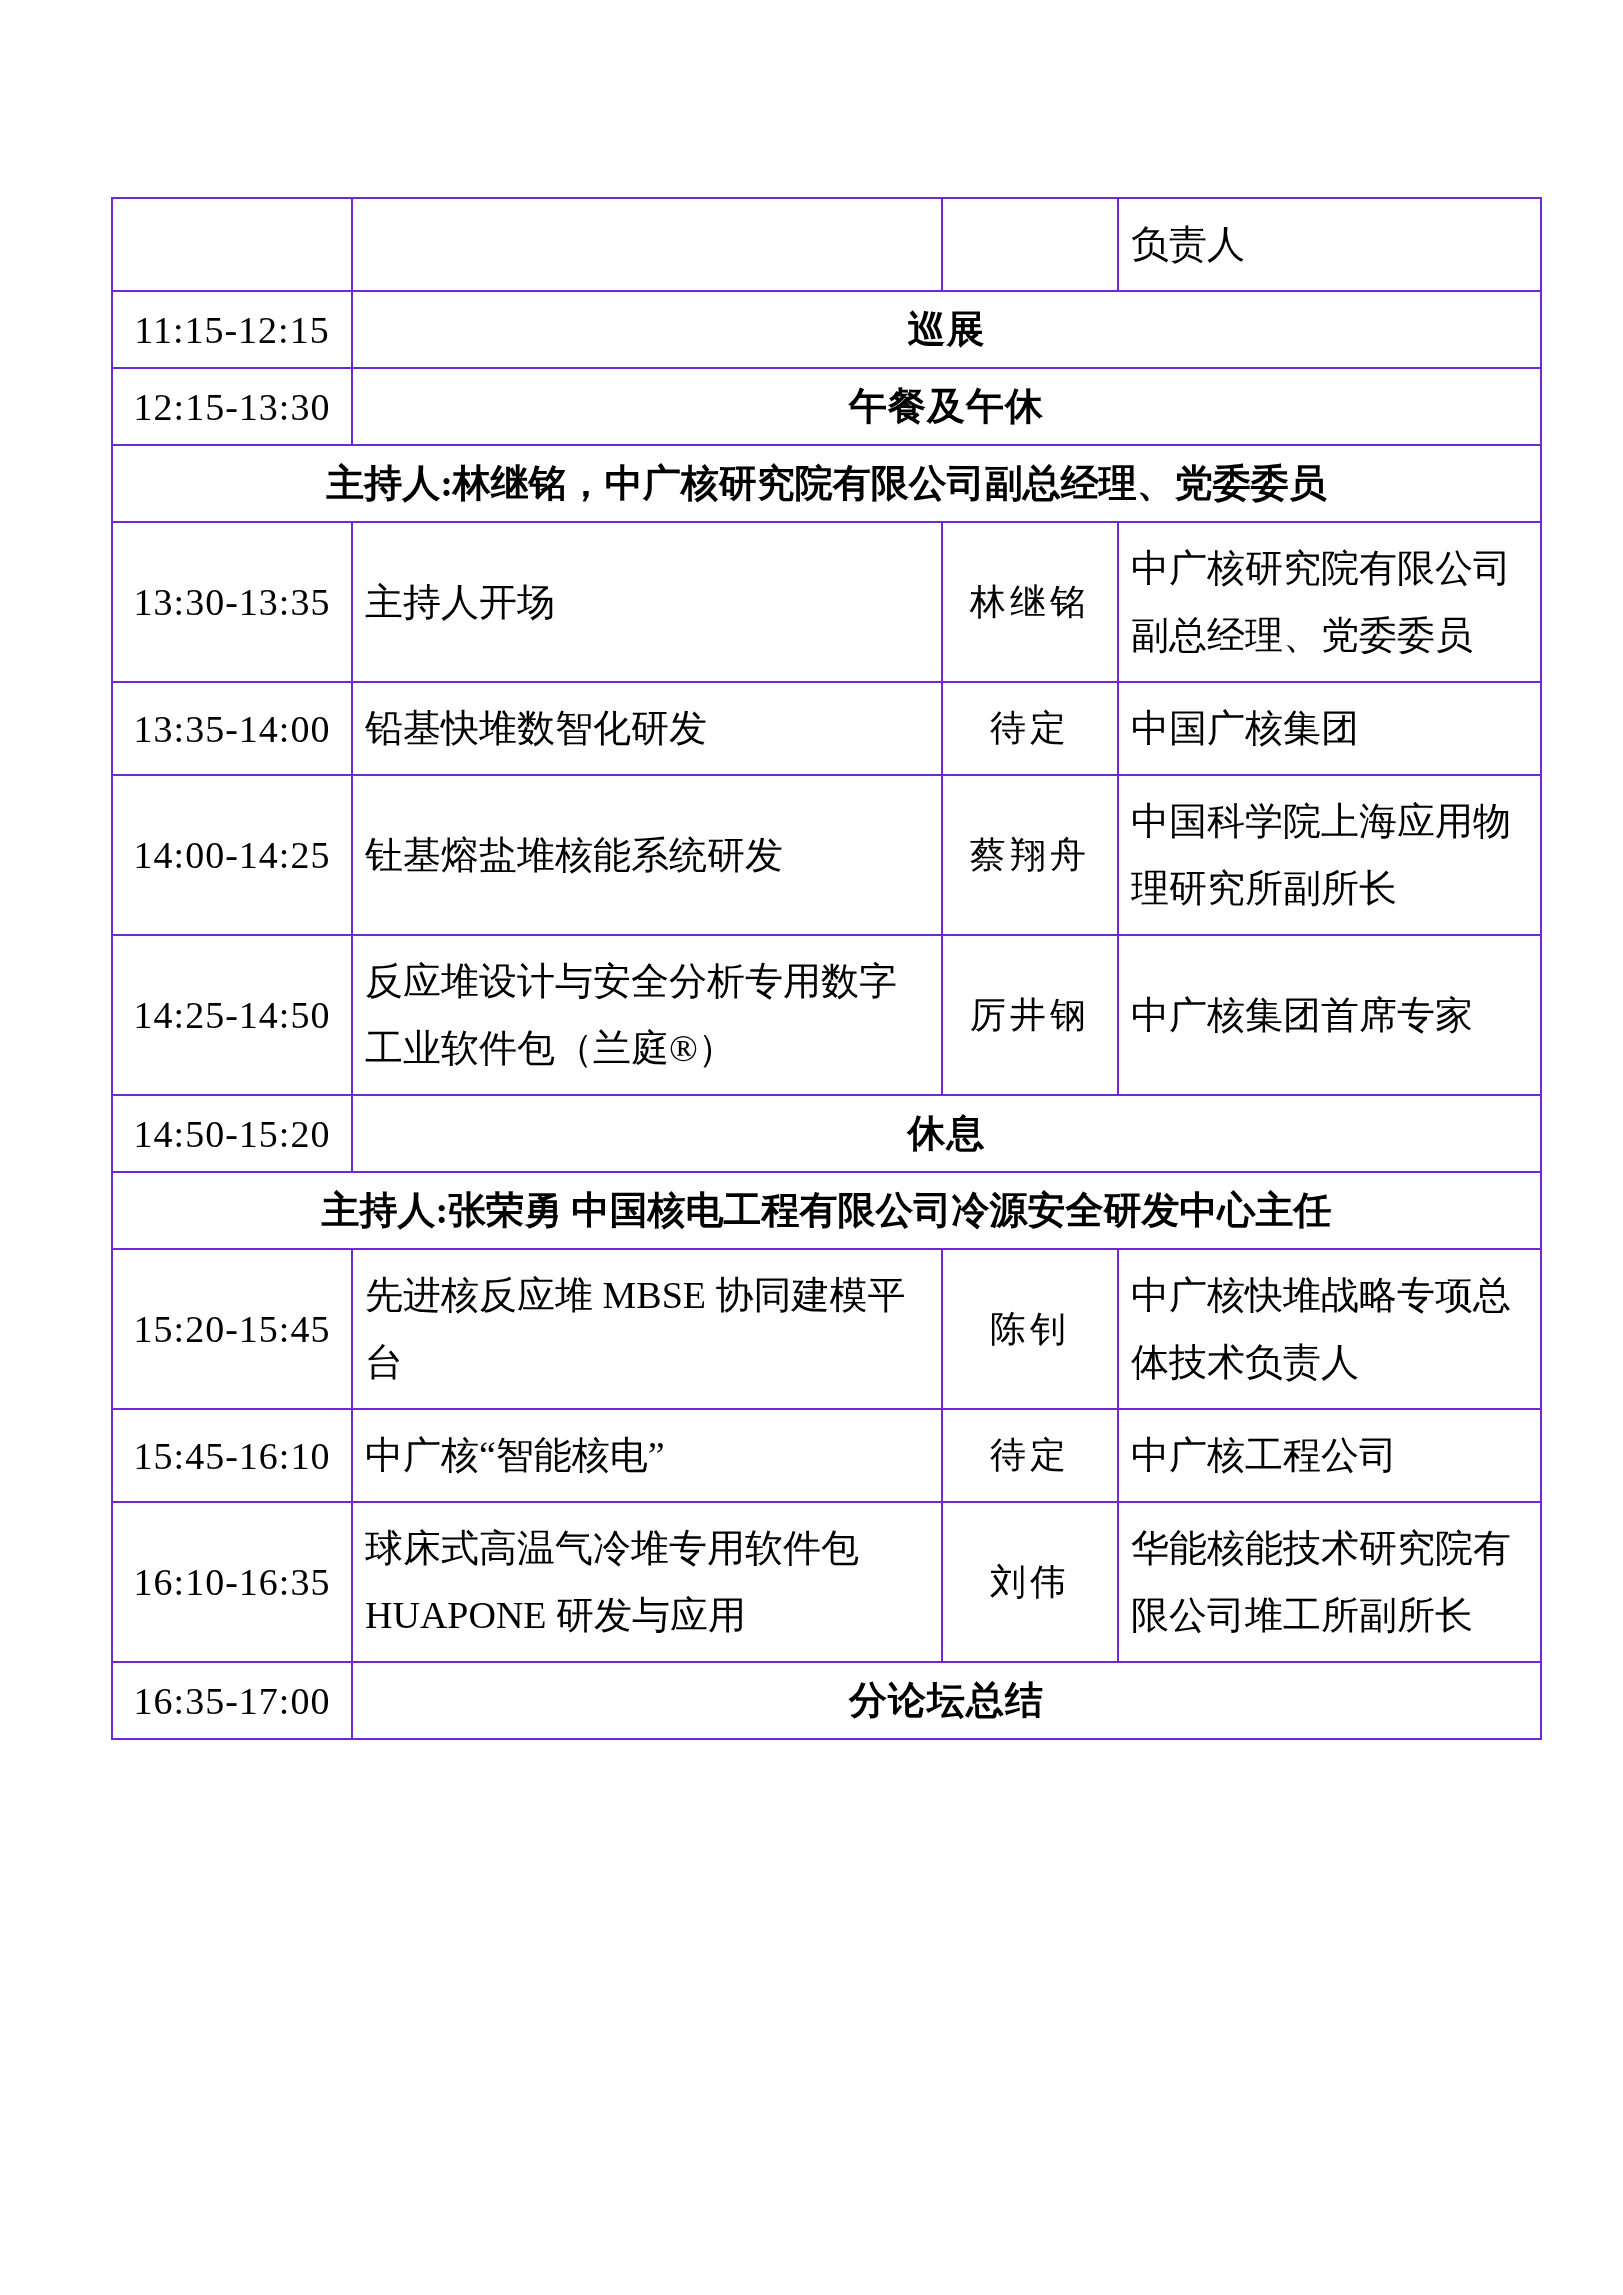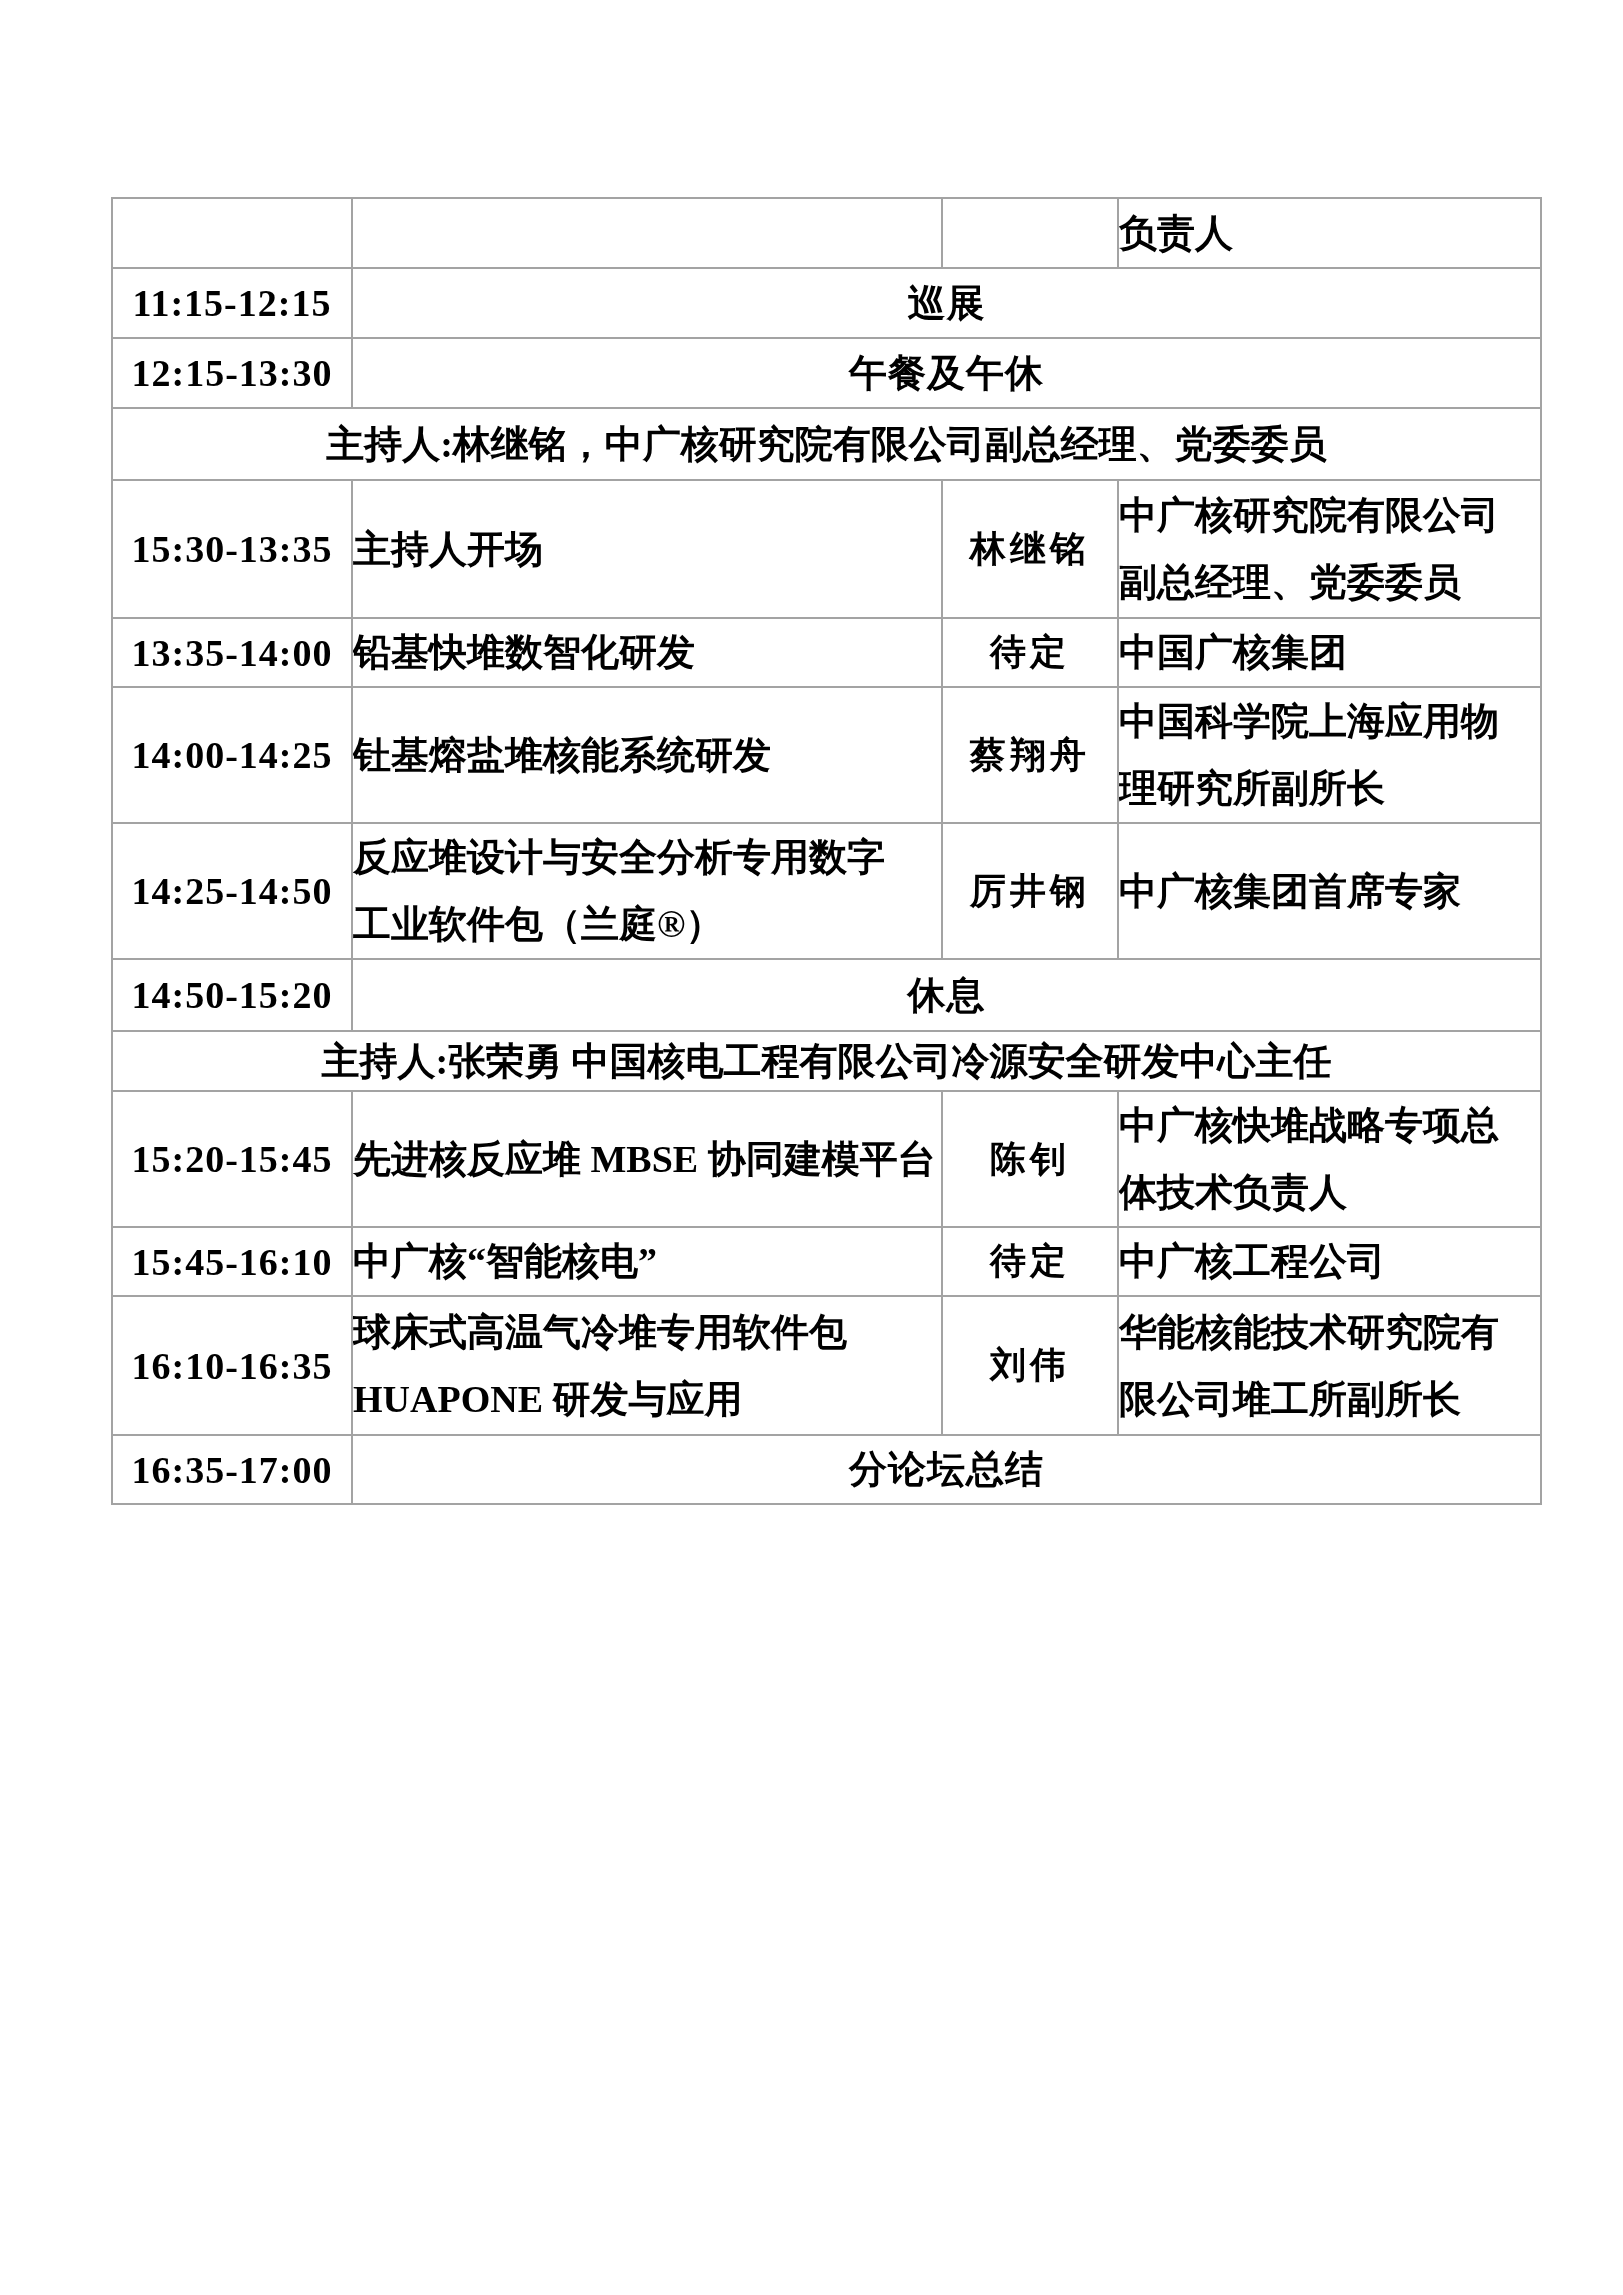--- a/index.html
+++ b/index.html
@@ -16,25 +16,24 @@
   }
   table.agenda {
     position: absolute;
     left: 111px;
     top: 197px;
     width: 1429px;
     border-collapse: collapse;
     table-layout: fixed;
   }
   table.agenda td {
-    border: 2px solid #a3a3a3;
-    padding: 0;
+    border: 2px solid #6d28d9;
+    padding: 12px;
     vertical-align: middle;
     overflow: hidden;
-    font-weight: bold;
   }
   td.time-cell {
     text-align: center;
     font-size: 38px;
     letter-spacing: 1px;
     white-space: nowrap;
   }
   td.topic-cell {
     text-align: left;
     font-size: 38px;
@@ -96,21 +95,21 @@
   <tr style="height:70px">
     <td class="time-cell">12:15-13:30</td>
     <td class="activity-cell" colspan="3">午餐及午休</td>
   </tr>
 
   <tr style="height:72px">
     <td class="chair-cell" colspan="4">主持人:林继铭，中广核研究院有限公司副总经理、党委委员</td>
   </tr>
 
   <tr style="height:138px">
-    <td class="time-cell">15:30-13:35</td>
+    <td class="time-cell">13:30-13:35</td>
     <td class="topic-cell">主持人开场</td>
     <td class="speaker-cell">林继铭</td>
     <td class="org-cell">中广核研究院有限公司
 副总经理、党委委员</td>
   </tr>
 
   <tr style="height:67px">
     <td class="time-cell">13:35-14:00</td>
     <td class="topic-cell">铅基快堆数智化研发</td>
     <td class="speaker-cell">待定</td>

